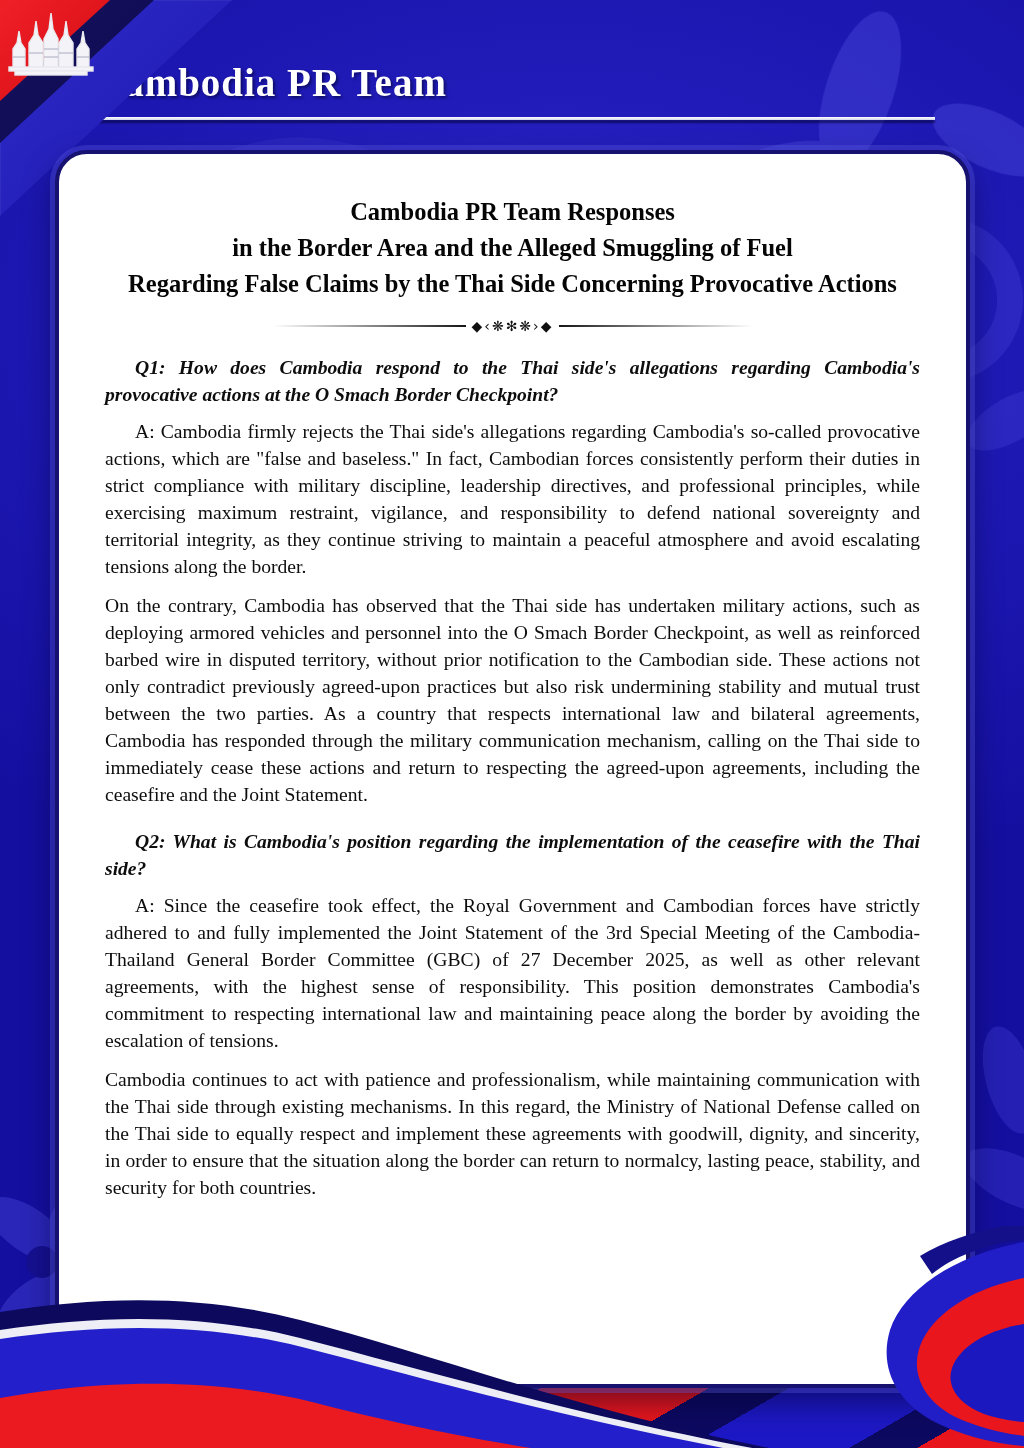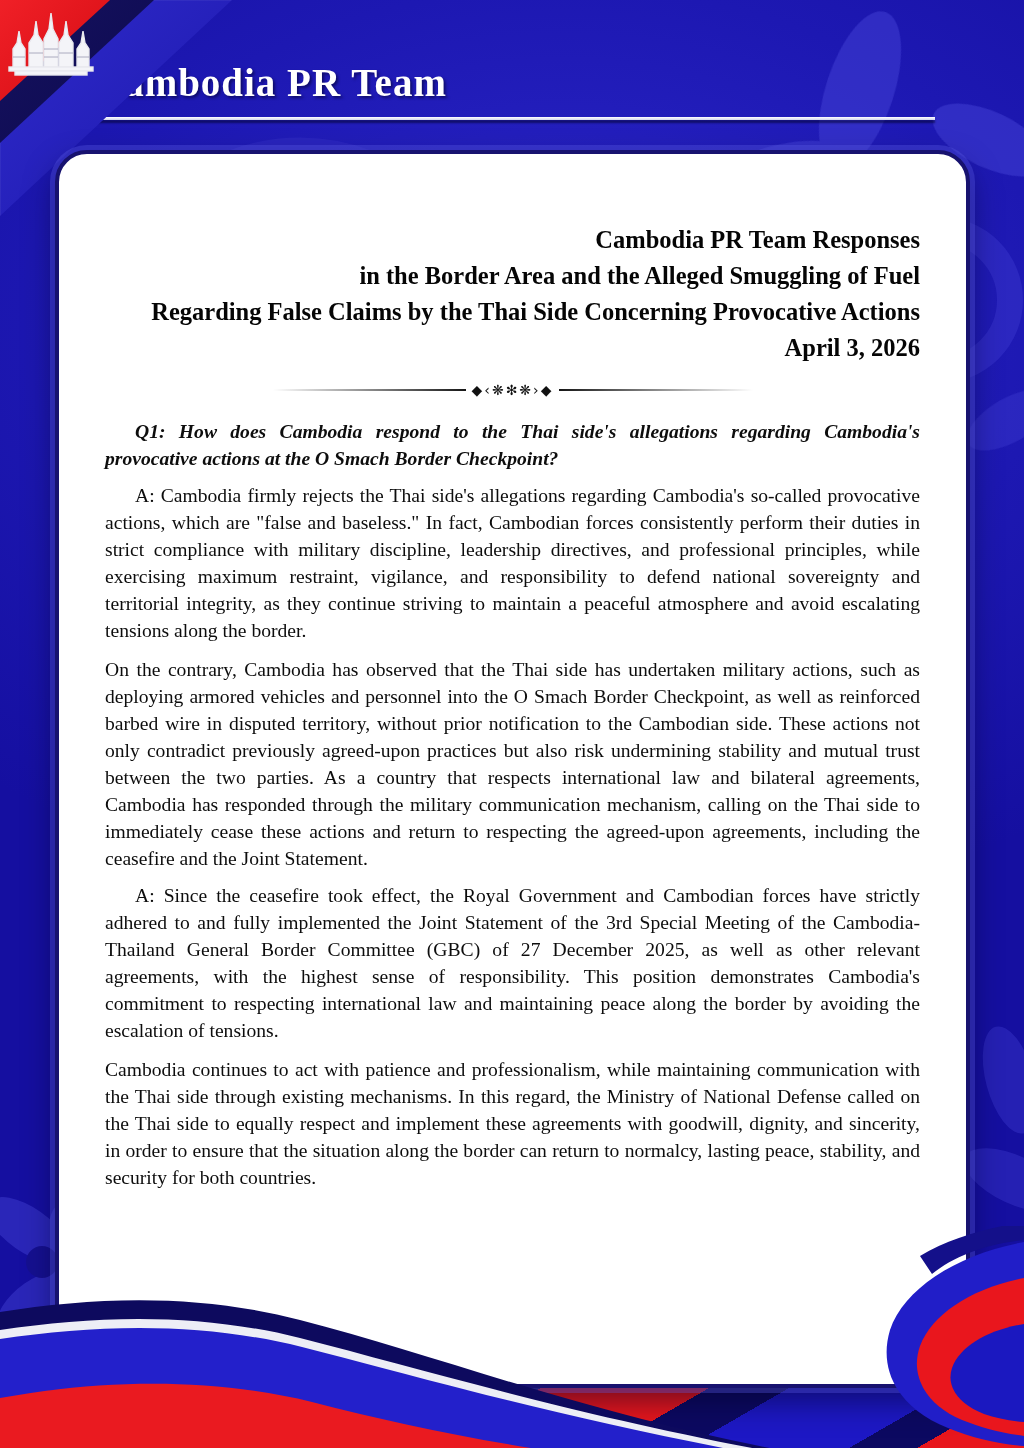--- a/index.html
+++ b/index.html
@@ -34,21 +34,21 @@
   .flag-temple { position:absolute; left:5px; top:9px; z-index:5; }
 
   
   .card {
     position:absolute; left:55px; top:150px; width:915px; height:1238px; z-index:5;
     background:#ffffff; border:4px solid #17126f; border-radius:32px;
     box-shadow:0 0 0 5px rgba(90,88,228,.35), 0 14px 30px rgba(0,0,35,.5);
   }
   .card-inner { position:absolute; inset:0; padding:40px 46px 0 46px; color:#0d0d0d; }
 
-  .doc-title { text-align:right; font-weight:700; font-size:24.5px; line-height:36px; color:#050505;margin-top:28px; }
+  .doc-title { text-align:center; font-weight:700; font-size:24.5px; line-height:36px; color:#050505; }
 
   .divider { display:flex; align-items:center; justify-content:center; margin:16px auto 6px auto; width:480px; }
   .divider .line { height:2px; flex:1; }
   .divider .line.l { background:linear-gradient(to right, rgba(10,10,10,0), #161616); }
   .divider .line.r { background:linear-gradient(to left, rgba(10,10,10,0), #161616); }
   .divider .orn { font-family:"DejaVu Sans", sans-serif; font-size:14px; color:#101010; padding:0 6px; letter-spacing:2px; white-space:nowrap; }
 
   .doc-body { margin-top:14px; font-size:19.6px; line-height:27px; text-align:justify; }
   .doc-body p { margin:0; }
   .para-question { font-weight:700; text-indent:30px; margin-top:20px !important; margin-bottom:4px !important;font-style:italic; }
@@ -138,33 +138,33 @@
   </svg>
 
   <div class="bottom-band"></div>
 
   <div class="card">
     <div class="card-inner">
       <div class="doc-title">
         <div>Cambodia PR Team Responses</div>
         <div>in the Border Area and the Alleged Smuggling of Fuel</div>
         <div>Regarding False Claims by the Thai Side Concerning Provocative Actions</div>
-        <div>April 3, 2026</div>
       </div>
 
       <div class="divider">
         <div class="line l"></div>
         <div class="orn">◆‹❋✻❋›◆</div>
         <div class="line r"></div>
       </div>
 
       <div class="doc-body">
         <p class="para-question">Q1: How does Cambodia respond to the Thai side's allegations regarding Cambodia's provocative actions at the O Smach Border Checkpoint?</p>
         <p class="para-answer">A: Cambodia firmly rejects the Thai side's allegations regarding Cambodia's so-called provocative actions, which are "false and baseless." In fact, Cambodian forces consistently perform their duties in strict compliance with military discipline, leadership directives, and professional principles, while exercising maximum restraint, vigilance, and responsibility to defend national sovereignty and territorial integrity, as they continue striving to maintain a peaceful atmosphere and avoid escalating tensions along the border.</p>
         <p class="para-plain">On the contrary, Cambodia has observed that the Thai side has undertaken military actions, such as deploying armored vehicles and personnel into the O Smach Border Checkpoint, as well as reinforced barbed wire in disputed territory, without prior notification to the Cambodian side. These actions not only contradict previously agreed-upon practices but also risk undermining stability and mutual trust between the two parties. As a country that respects international law and bilateral agreements, Cambodia has responded through the military communication mechanism, calling on the Thai side to immediately cease these actions and return to respecting the agreed-upon agreements, including the ceasefire and the Joint Statement.</p>
+        <p class="para-question">Q2: What is Cambodia's position regarding the implementation of the ceasefire with the Thai side?</p>
         <p class="para-answer">A: Since the ceasefire took effect, the Royal Government and Cambodian forces have strictly adhered to and fully implemented the Joint Statement of the 3rd Special Meeting of the Cambodia-Thailand General Border Committee (GBC) of 27 December 2025, as well as other relevant agreements, with the highest sense of responsibility. This position demonstrates Cambodia's commitment to respecting international law and maintaining peace along the border by avoiding the escalation of tensions.</p>
         <p class="para-plain">Cambodia continues to act with patience and professionalism, while maintaining communication with the Thai side through existing mechanisms. In this regard, the Ministry of National Defense called on the Thai side to equally respect and implement these agreements with goodwill, dignity, and sincerity, in order to ensure that the situation along the border can return to normalcy, lasting peace, stability, and security for both countries.</p>
       </div>
 
       <div class="page-number">1/2</div>
     </div>
   </div>
 
   <svg class="ribbon ribbon-left" width="820" height="230" viewBox="0 0 820 230" preserveAspectRatio="none">
     <path d="M0,94 C100,78 200,76 300,102 C440,138 580,194 790,234 L820,240 L820,260 L0,260 Z" fill="#0d0a5e"></path>

